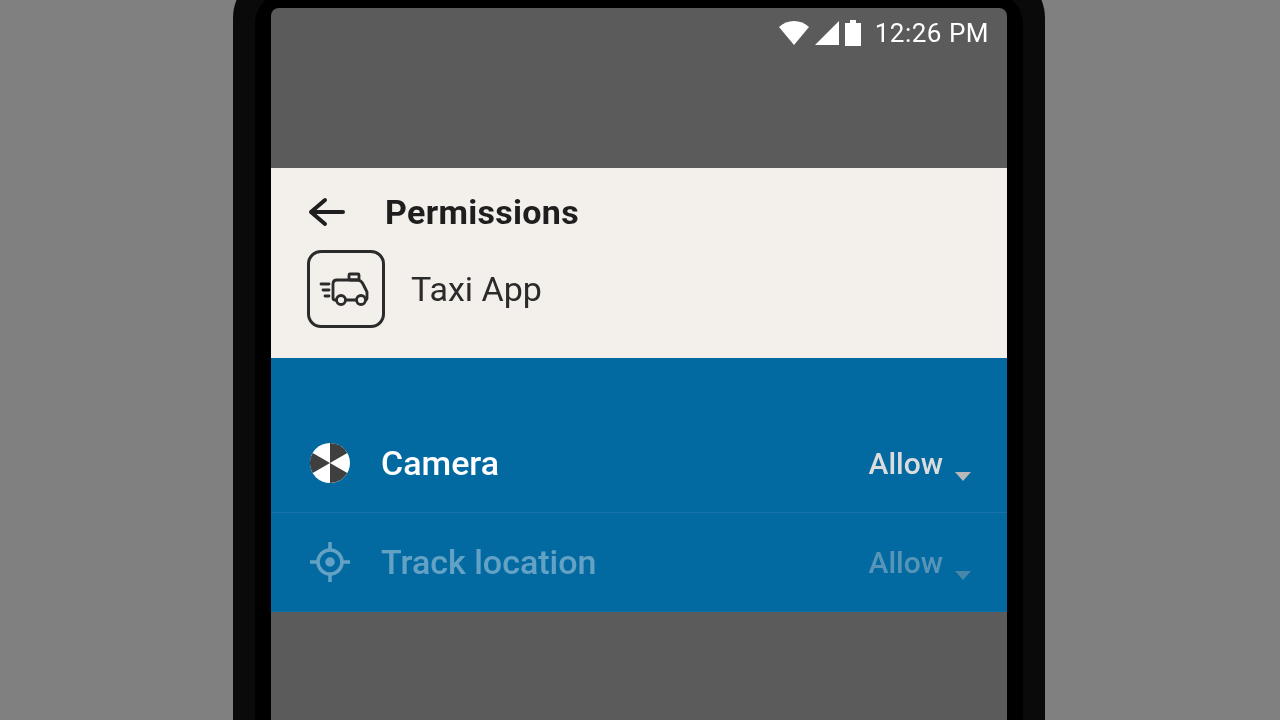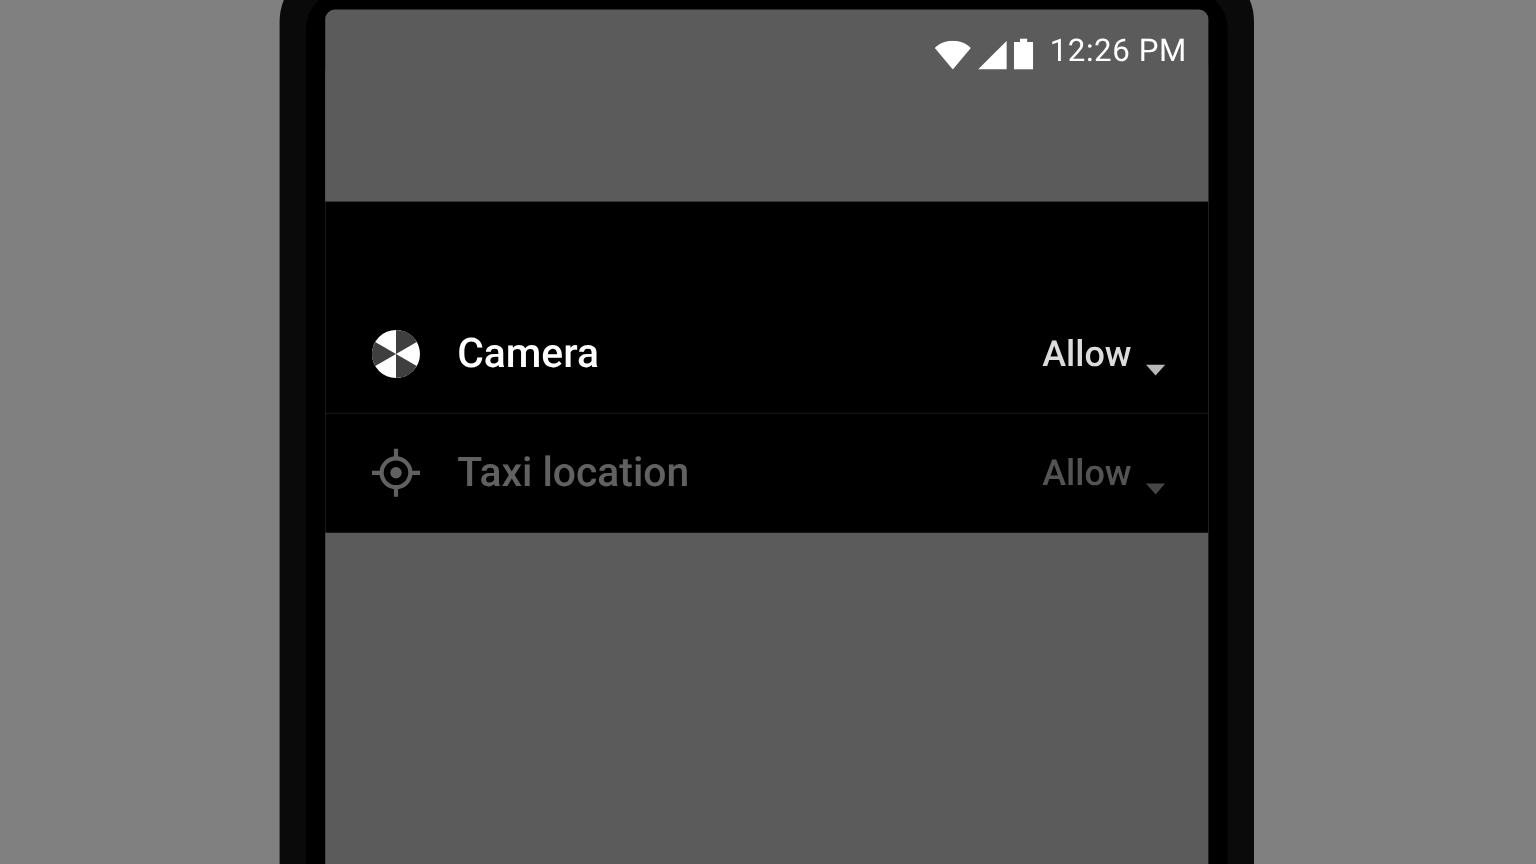--- a/index.html
+++ b/index.html
@@ -33,21 +33,21 @@
       height: 100%;
       background: #5b5b5b;
       border-radius: 8px;
       overflow: hidden;
       position: relative;
     }
     .status-bar {
       height: 50px;
       display: flex;
       justify-content: flex-end;
-      align-items: flex-end;
+      align-items: center;
       gap: 6px;
       padding: 0 18px;
       color: #fff;
     }
     .status-time {
       font-size: 26px;
       font-weight: 400;
       margin-left: 8px;
       letter-spacing: 0.5px;
     }
@@ -93,22 +93,22 @@
       display: flex;
       align-items: center;
       justify-content: center;
     }
     .app-name {
       font-size: 34px;
       font-weight: 400;
       color: #2b2b2b;
     }
     .permissions-list {
-      background: #000000;
-      padding-top: 78px;
+      background: #0369a1;
+      padding-top: 56px;
     }
     .permission-item {
       display: flex;
       align-items: center;
       padding: 26px 36px;
       gap: 28px;
       border-bottom: 1px solid rgba(255,255,255,0.08);
     }
     .permission-item.dimmed {
       opacity: 0.38;
@@ -168,20 +168,44 @@
           <svg width="16" height="26" viewBox="0 0 16 26">
               <rect x="5" y="0" width="6" height="3" fill="#fff"></rect>
               <rect x="0" y="3" width="16" height="23" fill="#fff"></rect>
             </svg>
         </span>
         <span class="status-time">12:26 PM</span>
       </div>
 
       <div class="gray-band"></div>
 
+      <div class="header-panel">
+        <div class="title-row">
+          <span class="back-arrow">
+            <svg width="38" height="32" viewBox="0 0 38 32">
+                <path stroke="#1e1e1e" stroke-width="4" fill="none" stroke-linecap="round" stroke-linejoin="round" d="M18 4 L4 16 L18 28 M4 16 L36 16"></path>
+              </svg>
+          </span>
+          <span class="page-title">Permissions</span>
+        </div>
+        <div class="app-row">
+          <div class="app-icon-box">
+            <svg width="54" height="38" viewBox="0 0 54 38">
+              <g stroke="#2b2b2b" stroke-width="2.8" fill="none" stroke-linecap="round" stroke-linejoin="round">
+                <path d="M14 22 L14 14 Q14 10 18 10 L38 10 Q42 10 44 14 L48 22 L48 28 Q48 30 46 30 L16 30 Q14 30 14 28 Z"></path>
+                <rect x="30" y="4" width="10" height="6" rx="1"></rect>
+                <path d="M2 14 L10 14 M4 20 L10 20 M6 26 L10 26"></path>
+              </g>
+              <circle cx="22" cy="30" r="4.5" fill="#f3f0ec" stroke="#2b2b2b" stroke-width="2.8"></circle>
+              <circle cx="42" cy="30" r="4.5" fill="#f3f0ec" stroke="#2b2b2b" stroke-width="2.8"></circle>
+            </svg>
+          </div>
+          <span class="app-name">Taxi App</span>
+        </div>
+      </div>
 
       <div class="permissions-list">
 
         <div class="permission-item">
           <span class="perm-icon">
             <svg width="44" height="44" viewBox="0 0 44 44">
               <circle cx="22" cy="22" r="20" fill="#fff"></circle>
               <g fill="#3f3f3f">
                 <path d="M22 22 L22 2 A20 20 0 0 1 39.3 12 Z"></path>
                 <path d="M22 22 L39.3 32 A20 20 0 0 1 22 42 Z"></path>
@@ -202,21 +226,21 @@
               <g stroke="#fff" stroke-width="3.5" fill="none">
                 <circle cx="22" cy="22" r="12"></circle>
                 <circle cx="22" cy="22" r="3" fill="#fff"></circle>
                 <line x1="22" y1="2" x2="22" y2="10"></line>
                 <line x1="22" y1="34" x2="22" y2="42"></line>
                 <line x1="2" y1="22" x2="10" y2="22"></line>
                 <line x1="34" y1="22" x2="42" y2="22"></line>
               </g>
             </svg>
           </span>
-          <span class="perm-label">Taxi location</span>
+          <span class="perm-label">Track location</span>
           <div class="perm-value-wrap">
             <span class="perm-value">Allow</span>
             <span class="dropdown-triangle"></span>
           </div>
         </div>
 
       </div>
 
     </div>
   </div>

